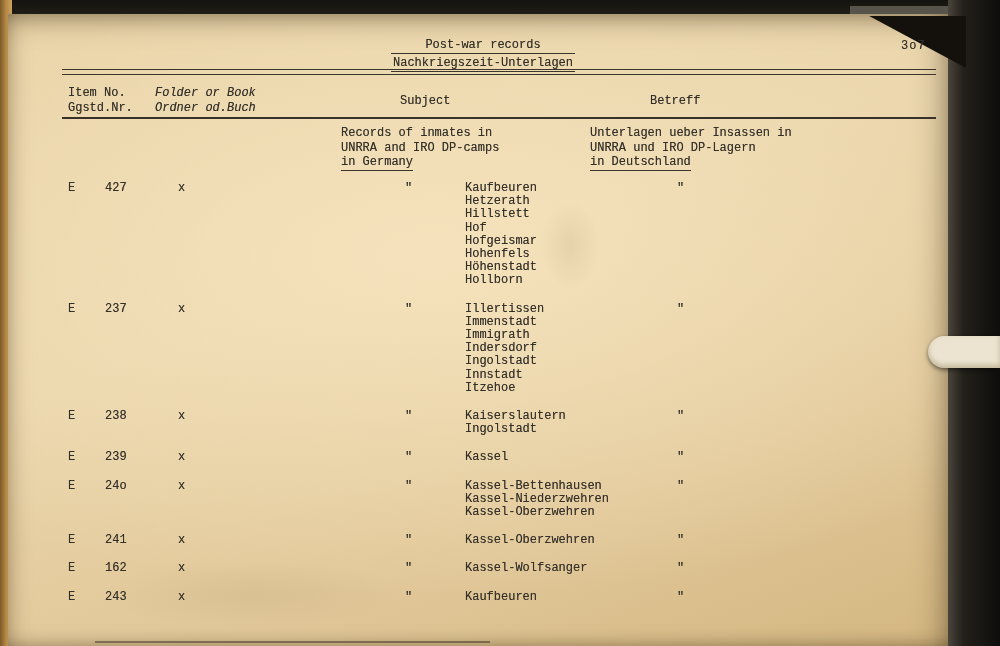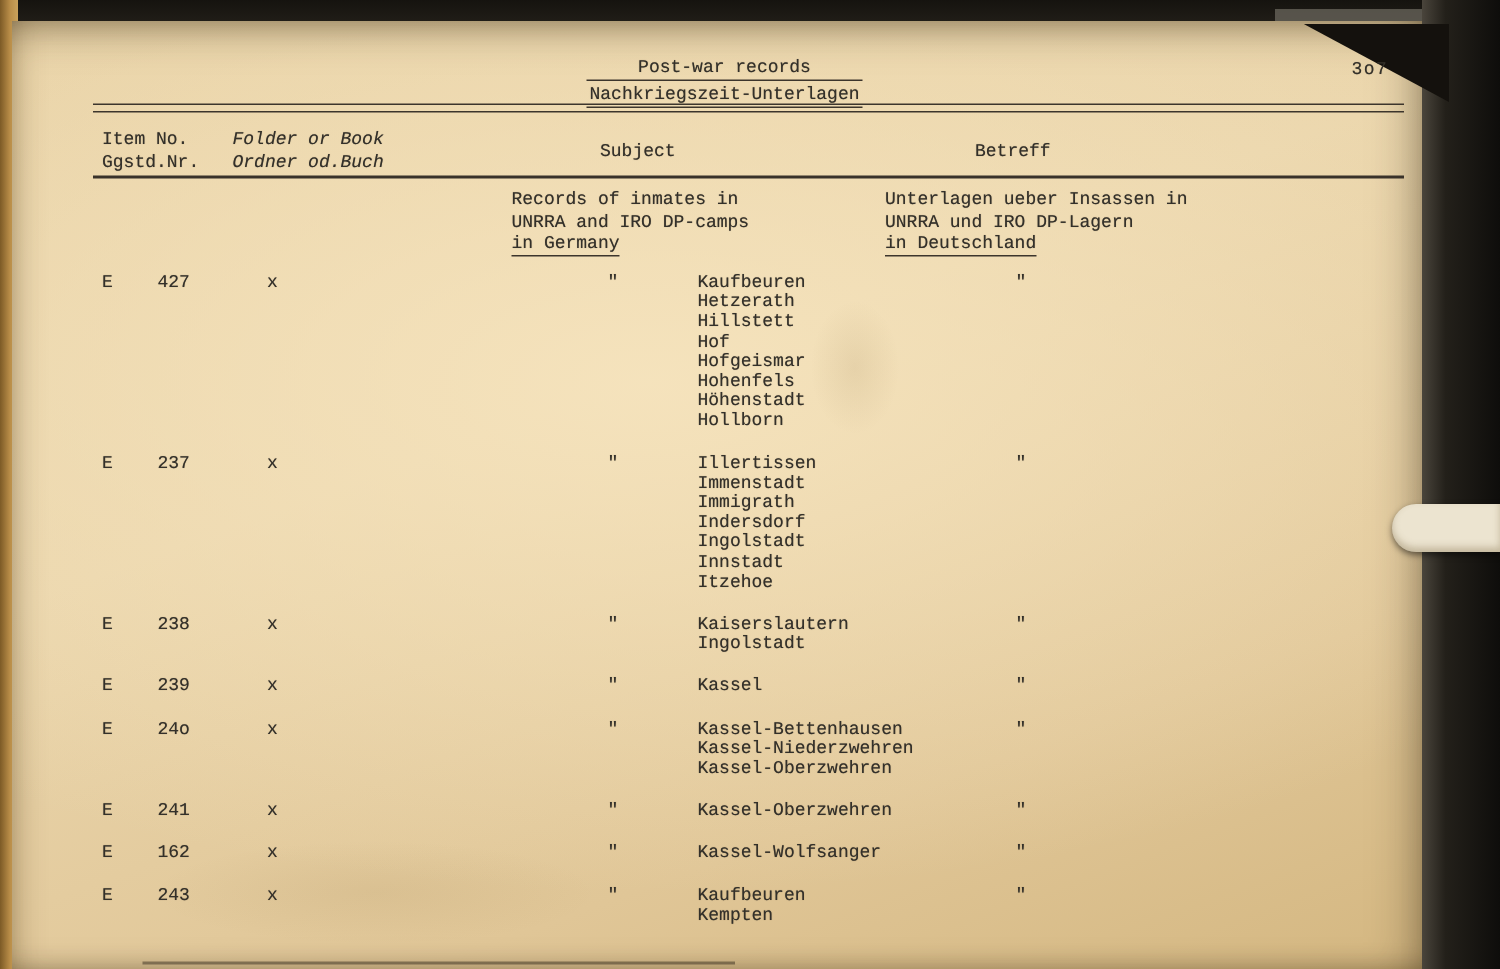--- a/index.html
+++ b/index.html
@@ -241,18 +241,17 @@
         </span>
     <span>"</span>
   </div>
       <div class="row">
     <span>E</span>
     <span>243</span>
     <span>x</span>
     <span>"</span>
     <span>
           <div class="place-line">Kaufbeuren</div>
-          <div class="place-line">Kempten</div>
         </span>
     <span>"</span>
   </div>
     </div>
 </div>
 
 </body></html>

